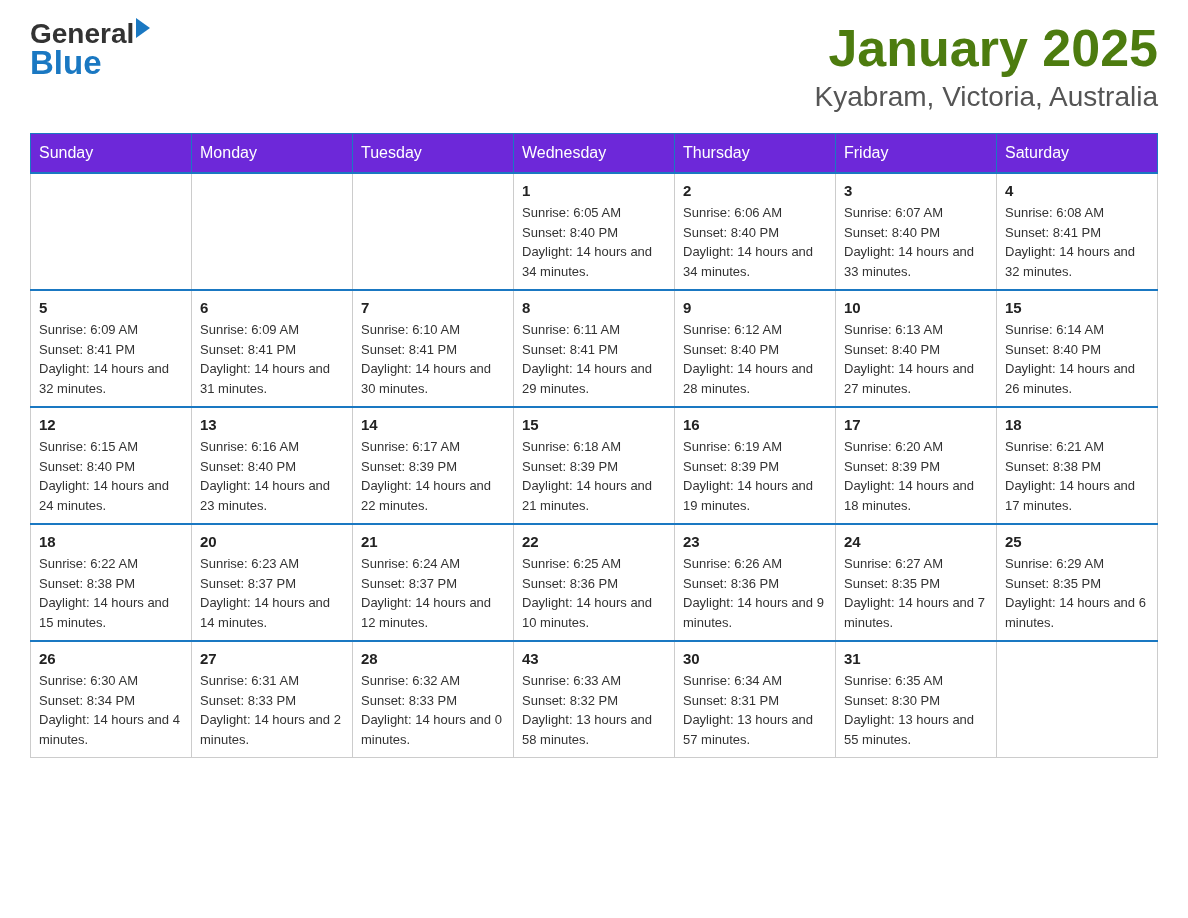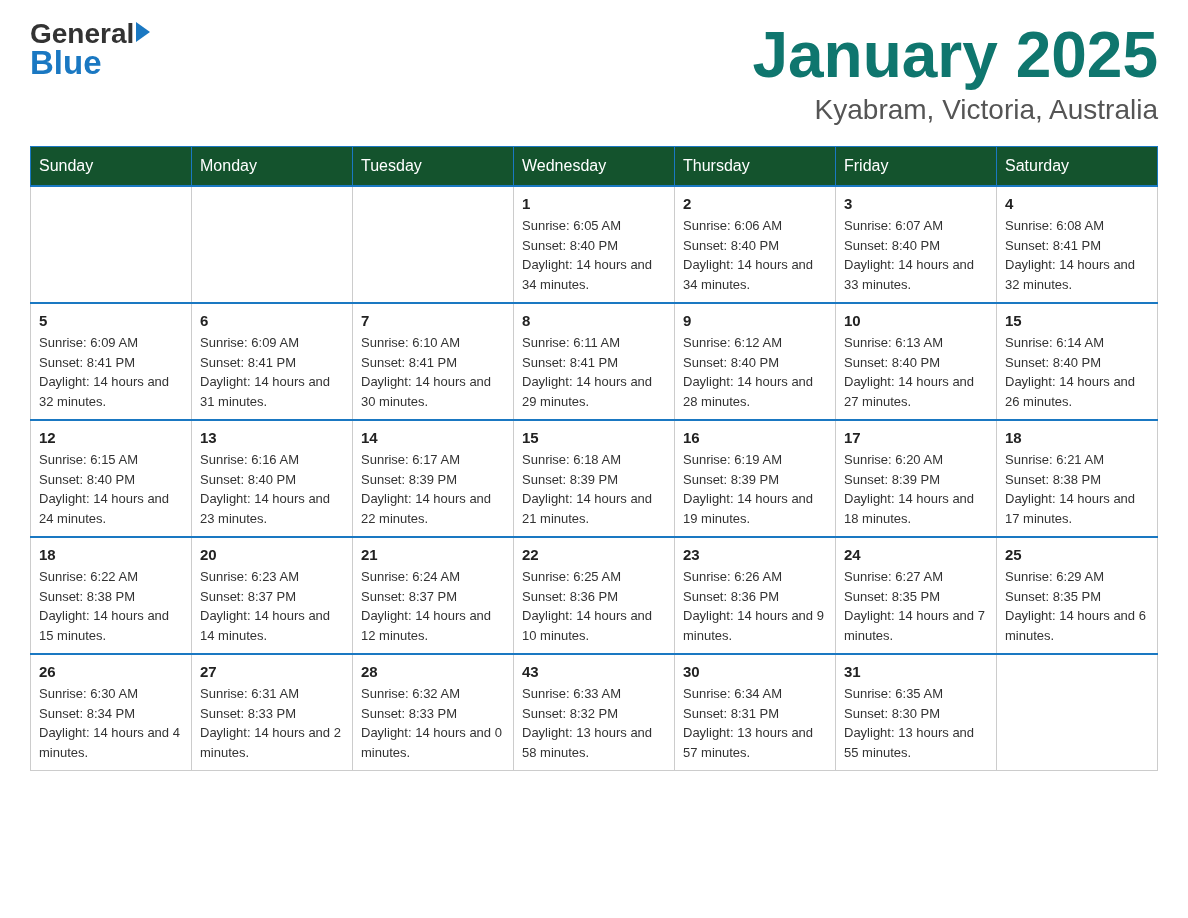--- a/index.html
+++ b/index.html
@@ -35,49 +35,48 @@
       position: relative;
       top: -2px;
     }
     .logo-wrapper {
       display: flex;
       flex-direction: column;
       align-items: flex-start;
     }
     .logo-line1 {
       display: flex;
-      align-items: center;
     }
     .logo-line2 {
       color: #1a78c2;
       font-size: 33px;
       font-weight: bold;
       margin-top: -4px;
     }
     .title-section {
       text-align: right;
     }
     .month-title {
-      font-size: 64px;
+      font-size: 52px;
       font-weight: bold;
-      color: #0f766e;
+      color: #4d7c0f;
       line-height: 1.1;
     }
     .location {
       font-size: 28px;
       color: #555;
       margin-top: 4px;
     }
     table {
       width: 100%;
       border-collapse: collapse;
       table-layout: fixed;
     }
     thead tr th {
-      background-color: #14532d;
+      background-color: #6d28d9;
       color: #fff;
       font-size: 16px;
       font-weight: normal;
       padding: 10px 8px;
       text-align: left;
       border: 1px solid #1a78c2;
     }
     tbody tr td {
       vertical-align: top;
       padding: 8px 8px;

